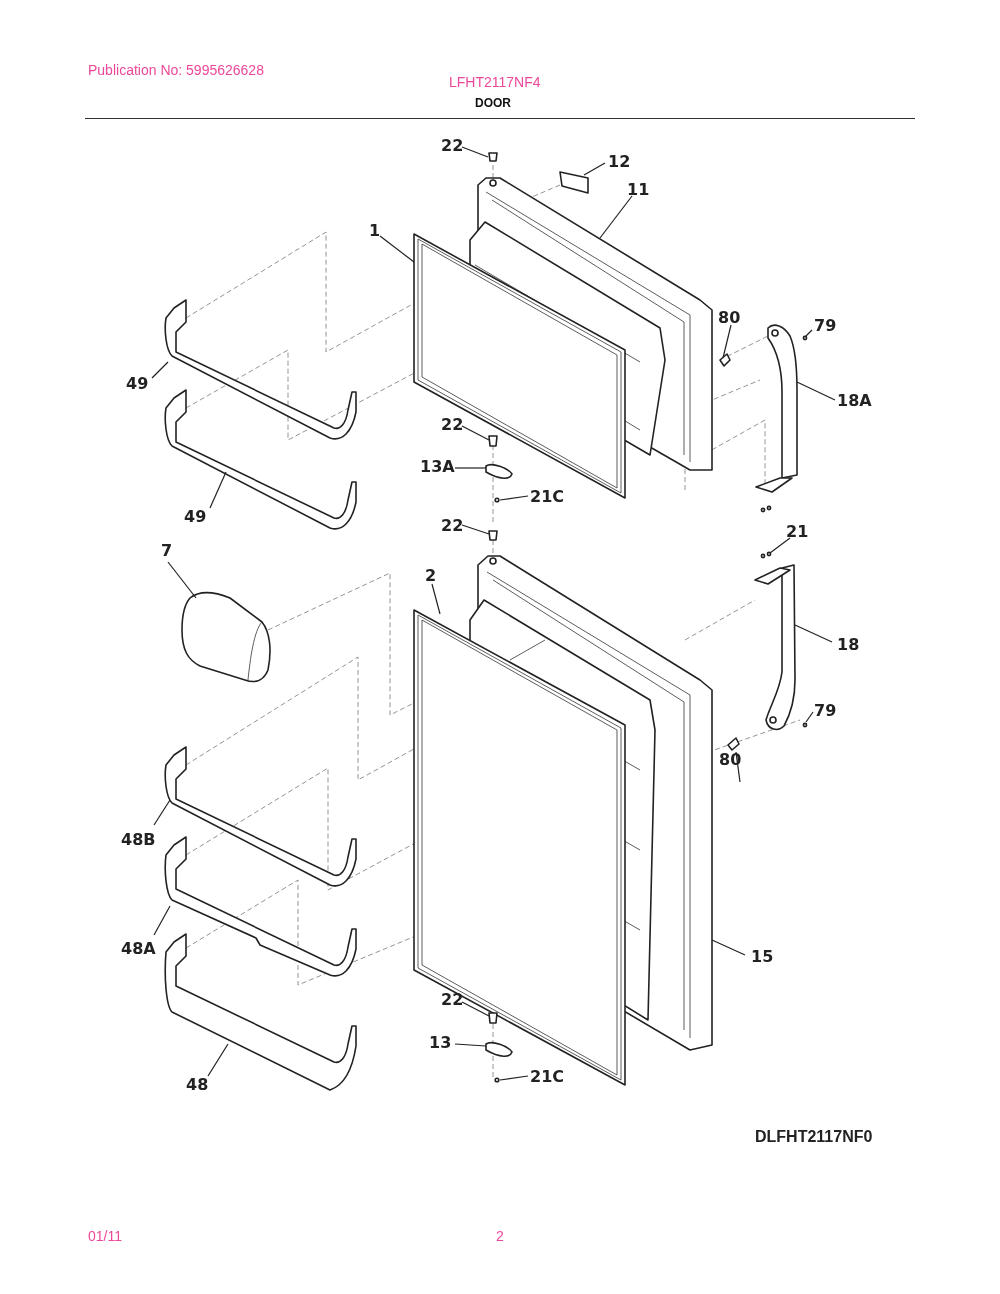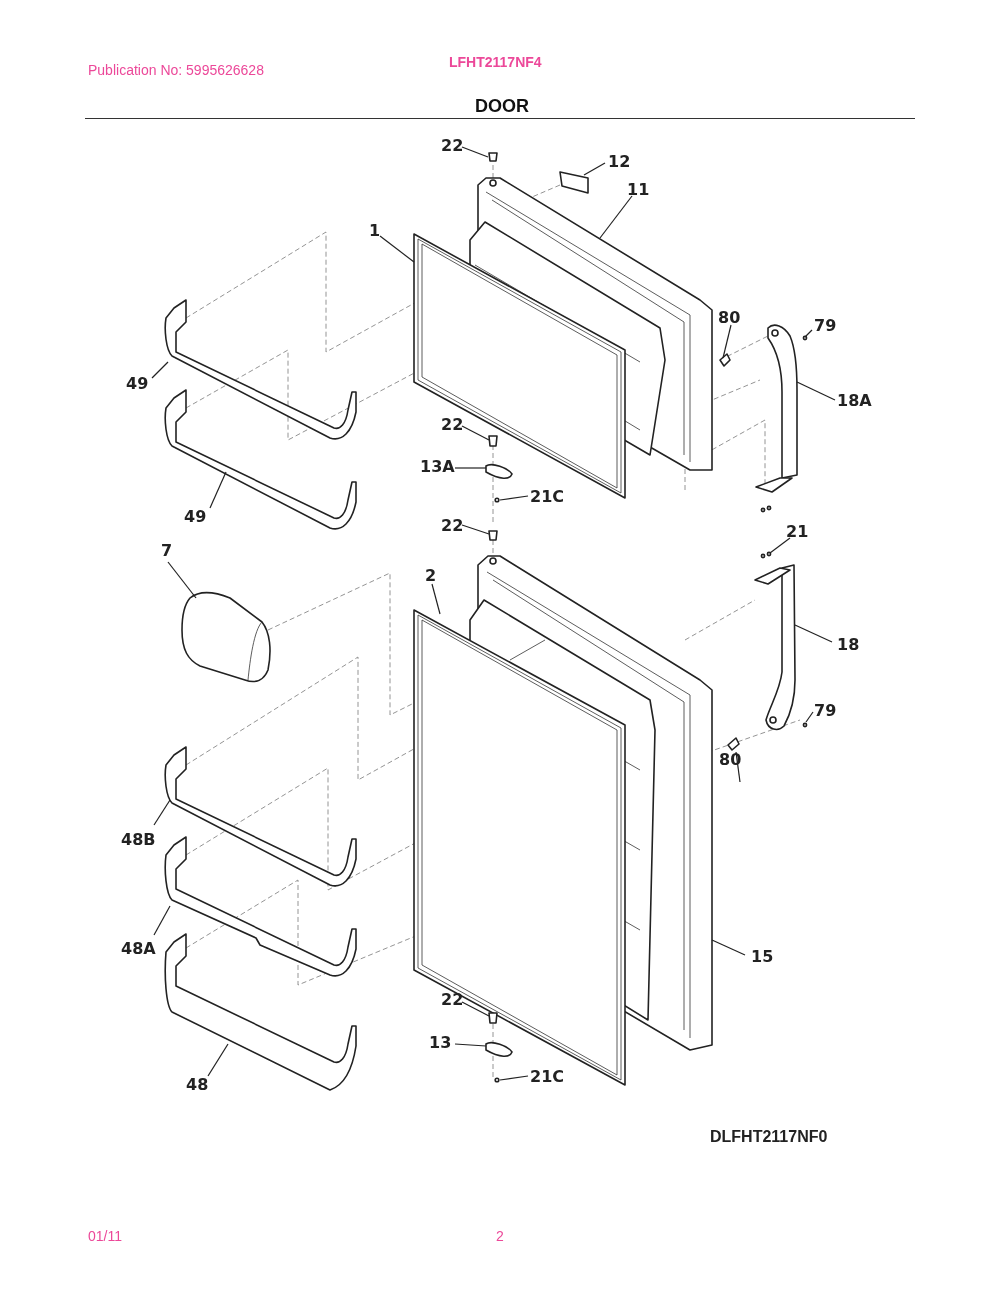--- a/index.html
+++ b/index.html
@@ -1,32 +1,32 @@
 <!DOCTYPE html>
 <html><head>
 <meta charset="utf-8">
 <style>
   html, body { margin:0; padding:0; background:#ffffff; }
   body { width:1000px; height:1294px; position:relative; overflow:hidden; font-family:"Liberation Sans", sans-serif; color:#111; }
   .hdr { position:absolute; font-size:14px; color:#ec4899; }
-  .title { position:absolute; font-size:18px; font-weight:bold;text-align:center; }
+  .title { position:absolute; font-size:12px; font-weight:bold;text-align:center; }
   .rule { position:absolute; left:85px; top:118px; width:830px; height:1px; background:#333; }
   .diagram-code { position:absolute; font-size:16px; font-weight:bold; color:#222; }
   svg.diagram { position:absolute; left:0; top:0; }
   svg text.callout { font-family:"DejaVu Sans", sans-serif; font-weight:bold; font-size:16px; fill:#222; }
   .part { fill:#fff; stroke:#222; stroke-width:1.6; stroke-linejoin:round; }
   .thin { fill:none; stroke:#333; stroke-width:0.8; }
   .lead { fill:none; stroke:#222; stroke-width:1.2; }
   .dash { fill:none; stroke:#888; stroke-width:0.9; stroke-dasharray:5 3; }
 </style>
 </head>
 <body>
 
 <div class="hdr" style="left:88px;top:62px;">Publication No: 5995626628</div>
-<div class="hdr" style="left:449px;top:54px;font-weight:bold;">LFHT2117NF4</div>
+<div class="hdr" style="left:449px;top:74px;">LFHT2117NF4</div>
 <div class="title" style="left:475px;top:96px;">DOOR</div>
 <div class="rule"></div>
 
 <svg class="diagram" width="1000" height="1294" viewBox="0 0 1000 1294">
 
   <g>
     <path class="dash" d="M186 318 L326 232 L326 352 L420 300"></path>
     <path class="dash" d="M186 408 L288 350 L288 440 L420 370"></path>
     <path class="dash" d="M493 165 L493 180"></path>
     <path class="dash" d="M560 185 L525 200"></path>
@@ -182,16 +182,16 @@
     <text class="callout" x="121" y="845">48B</text>
     <text class="callout" x="121" y="954">48A</text>
     <text class="callout" x="751" y="962">15</text>
     <text class="callout" x="441" y="1005">22</text>
     <text class="callout" x="429" y="1048">13</text>
     <text class="callout" x="530" y="1082">21C</text>
     <text class="callout" x="186" y="1090">48</text>
   </g>
 </svg>
 
-<div class="diagram-code" style="left:710px;top:1128px;">DLFHT2117NF0</div>
+<div class="diagram-code" style="left:755px;top:1128px;">DLFHT2117NF0</div>
 
 <div class="hdr" style="left:88px;top:1228px;">01/11</div>
 <div class="hdr" style="left:496px;top:1228px;">2</div>
 
 </body></html>

